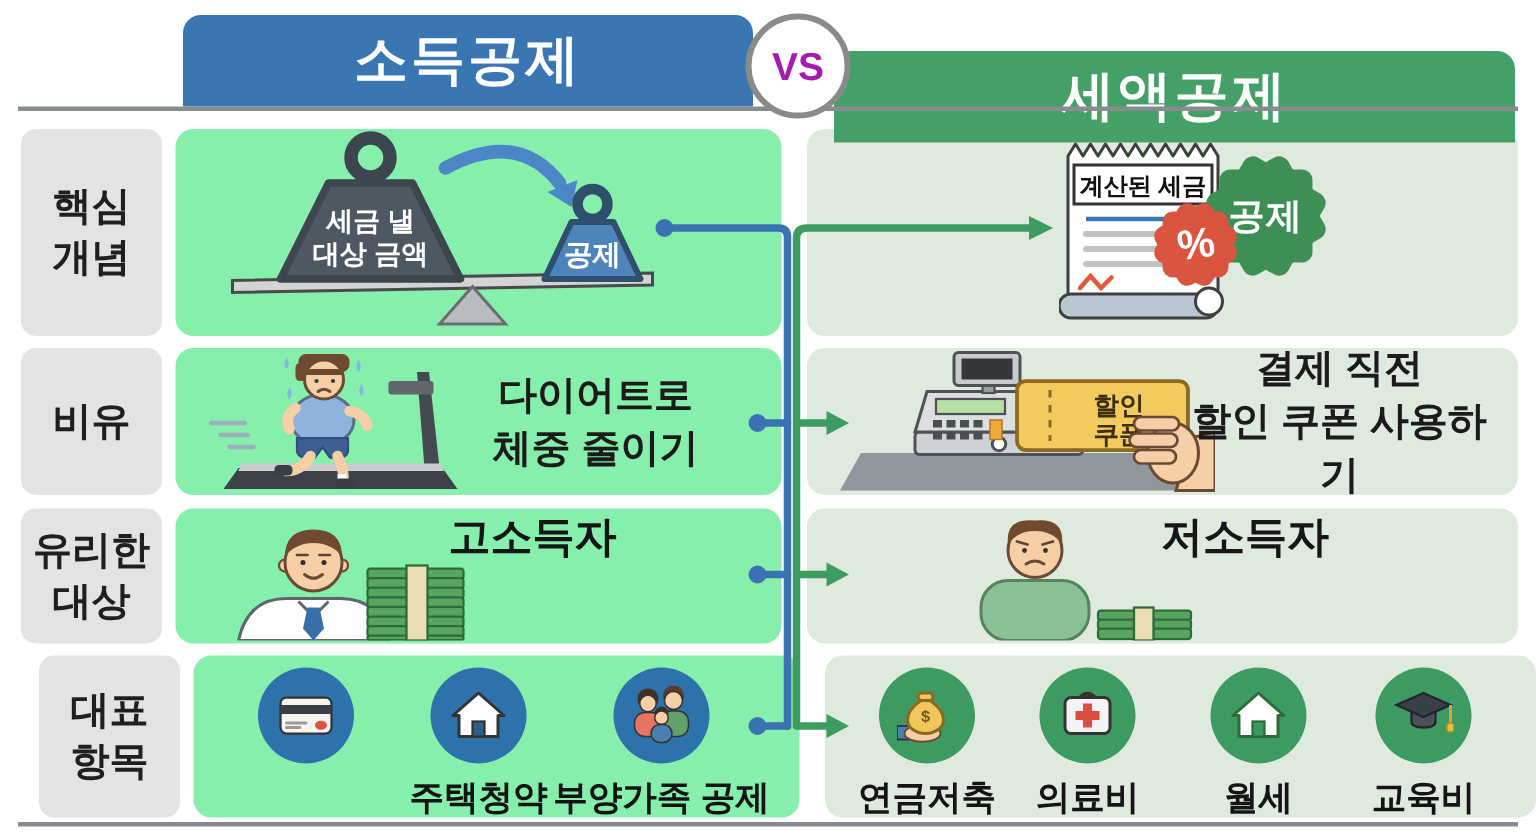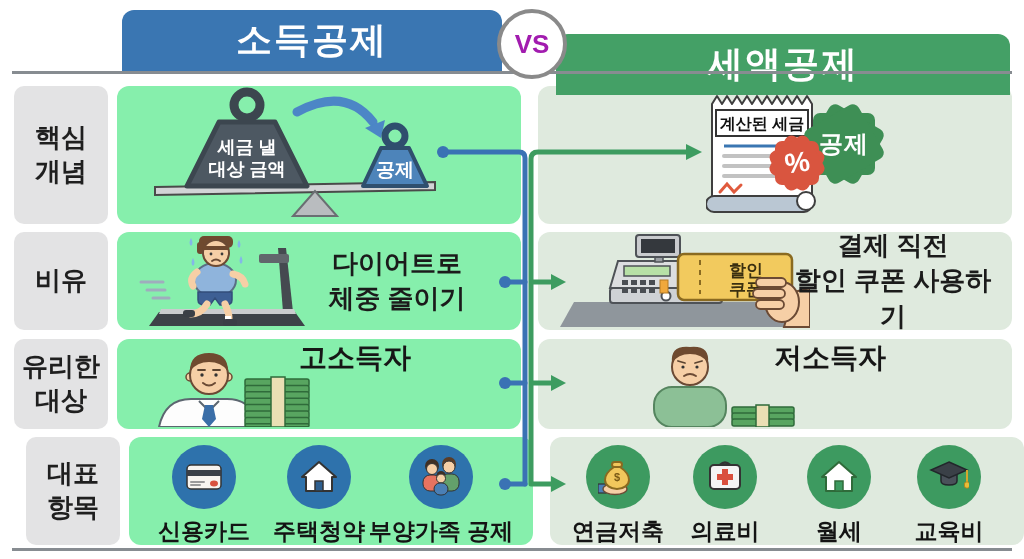--- a/index.html
+++ b/index.html
@@ -264,21 +264,20 @@
   <div class="panel blue r4">
     <div class="icon-item" style="left:15px;width:120px">
       <div class="icon-circle blue">
         <svg width="40" height="40" viewBox="0 0 40 40">
           <rect x="3" y="8" width="34" height="24" rx="4" fill="#f7f4ef" stroke="#333333" stroke-width="1.5"></rect>
           <rect x="3" y="13" width="34" height="6" fill="#3a3f46"></rect>
           <path d="M7,25 h13 M7,28 h9" stroke="#9a9a9a" stroke-width="2" stroke-linecap="round"></path>
           <ellipse cx="30" cy="26.5" rx="4" ry="3" fill="#d95340"></ellipse>
         </svg>
       </div>
-      <div class="icon-label">신용카드</div>
     </div>
     <div class="icon-item" style="left:230px;width:164px">
       <div class="icon-circle blue">
         <svg width="40" height="40" viewBox="0 0 40 40">
           <circle cx="11" cy="9" r="7" fill="#3f2f24"></circle>
           <circle cx="11" cy="12" r="5.5" fill="#f6cfa6" stroke="#333333" stroke-width="1"></circle>
           <rect x="2" y="18" width="18" height="16" rx="7" fill="#e77360" stroke="#333333" stroke-width="1"></rect>
           <circle cx="28" cy="7" r="7" fill="#5a3d28"></circle>
           <circle cx="28" cy="10" r="6" fill="#f6cfa6" stroke="#333333" stroke-width="1"></circle>
           <rect x="19" y="17" width="19" height="17" rx="7" fill="#63a06b" stroke="#333333" stroke-width="1"></rect>

